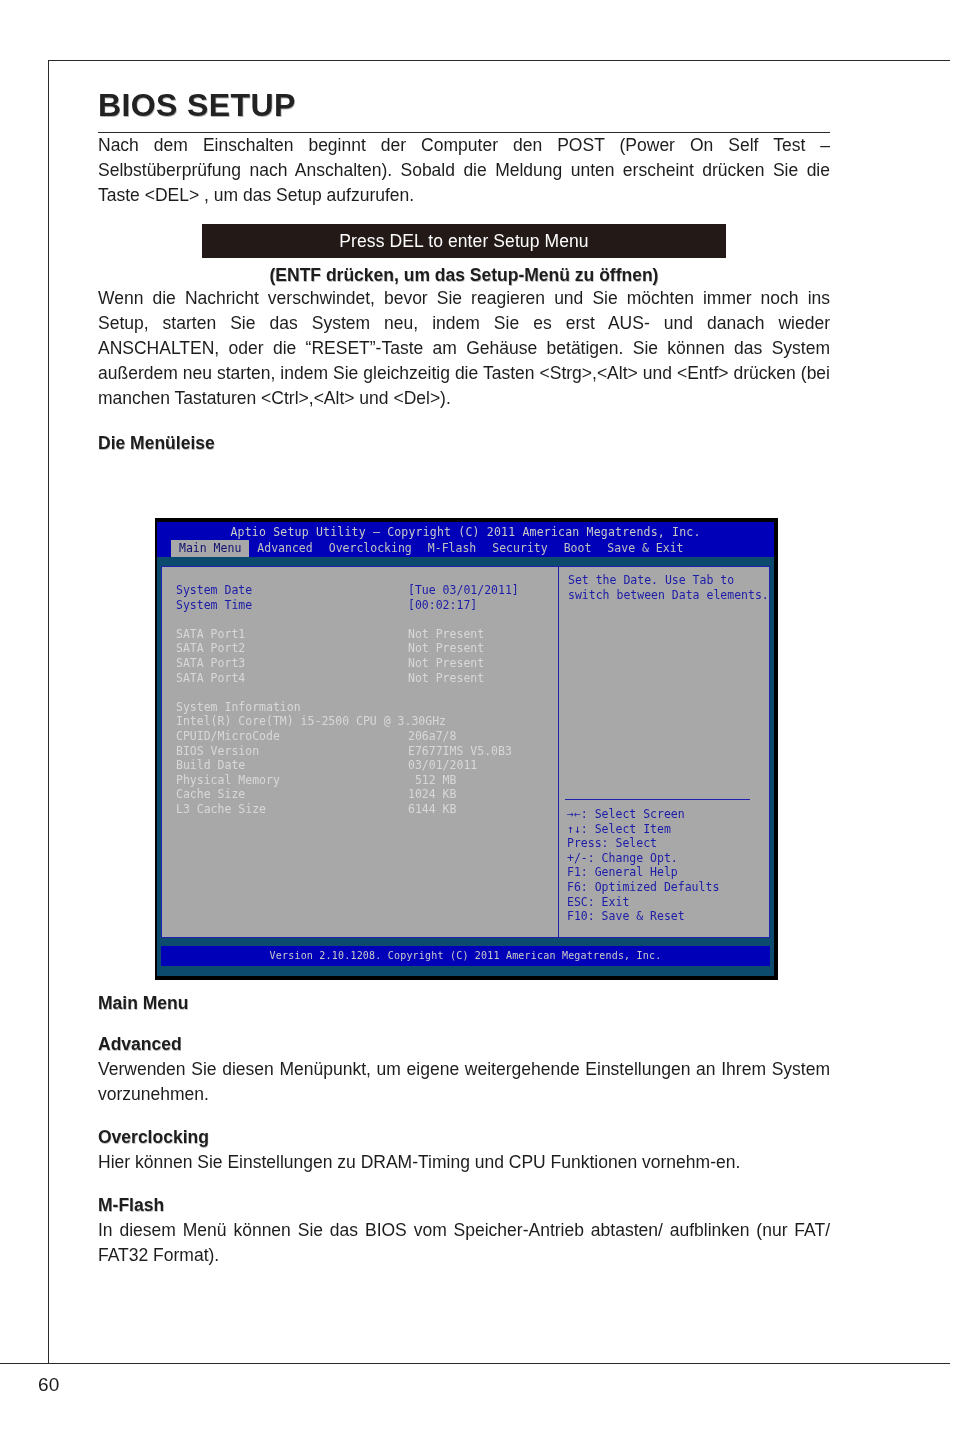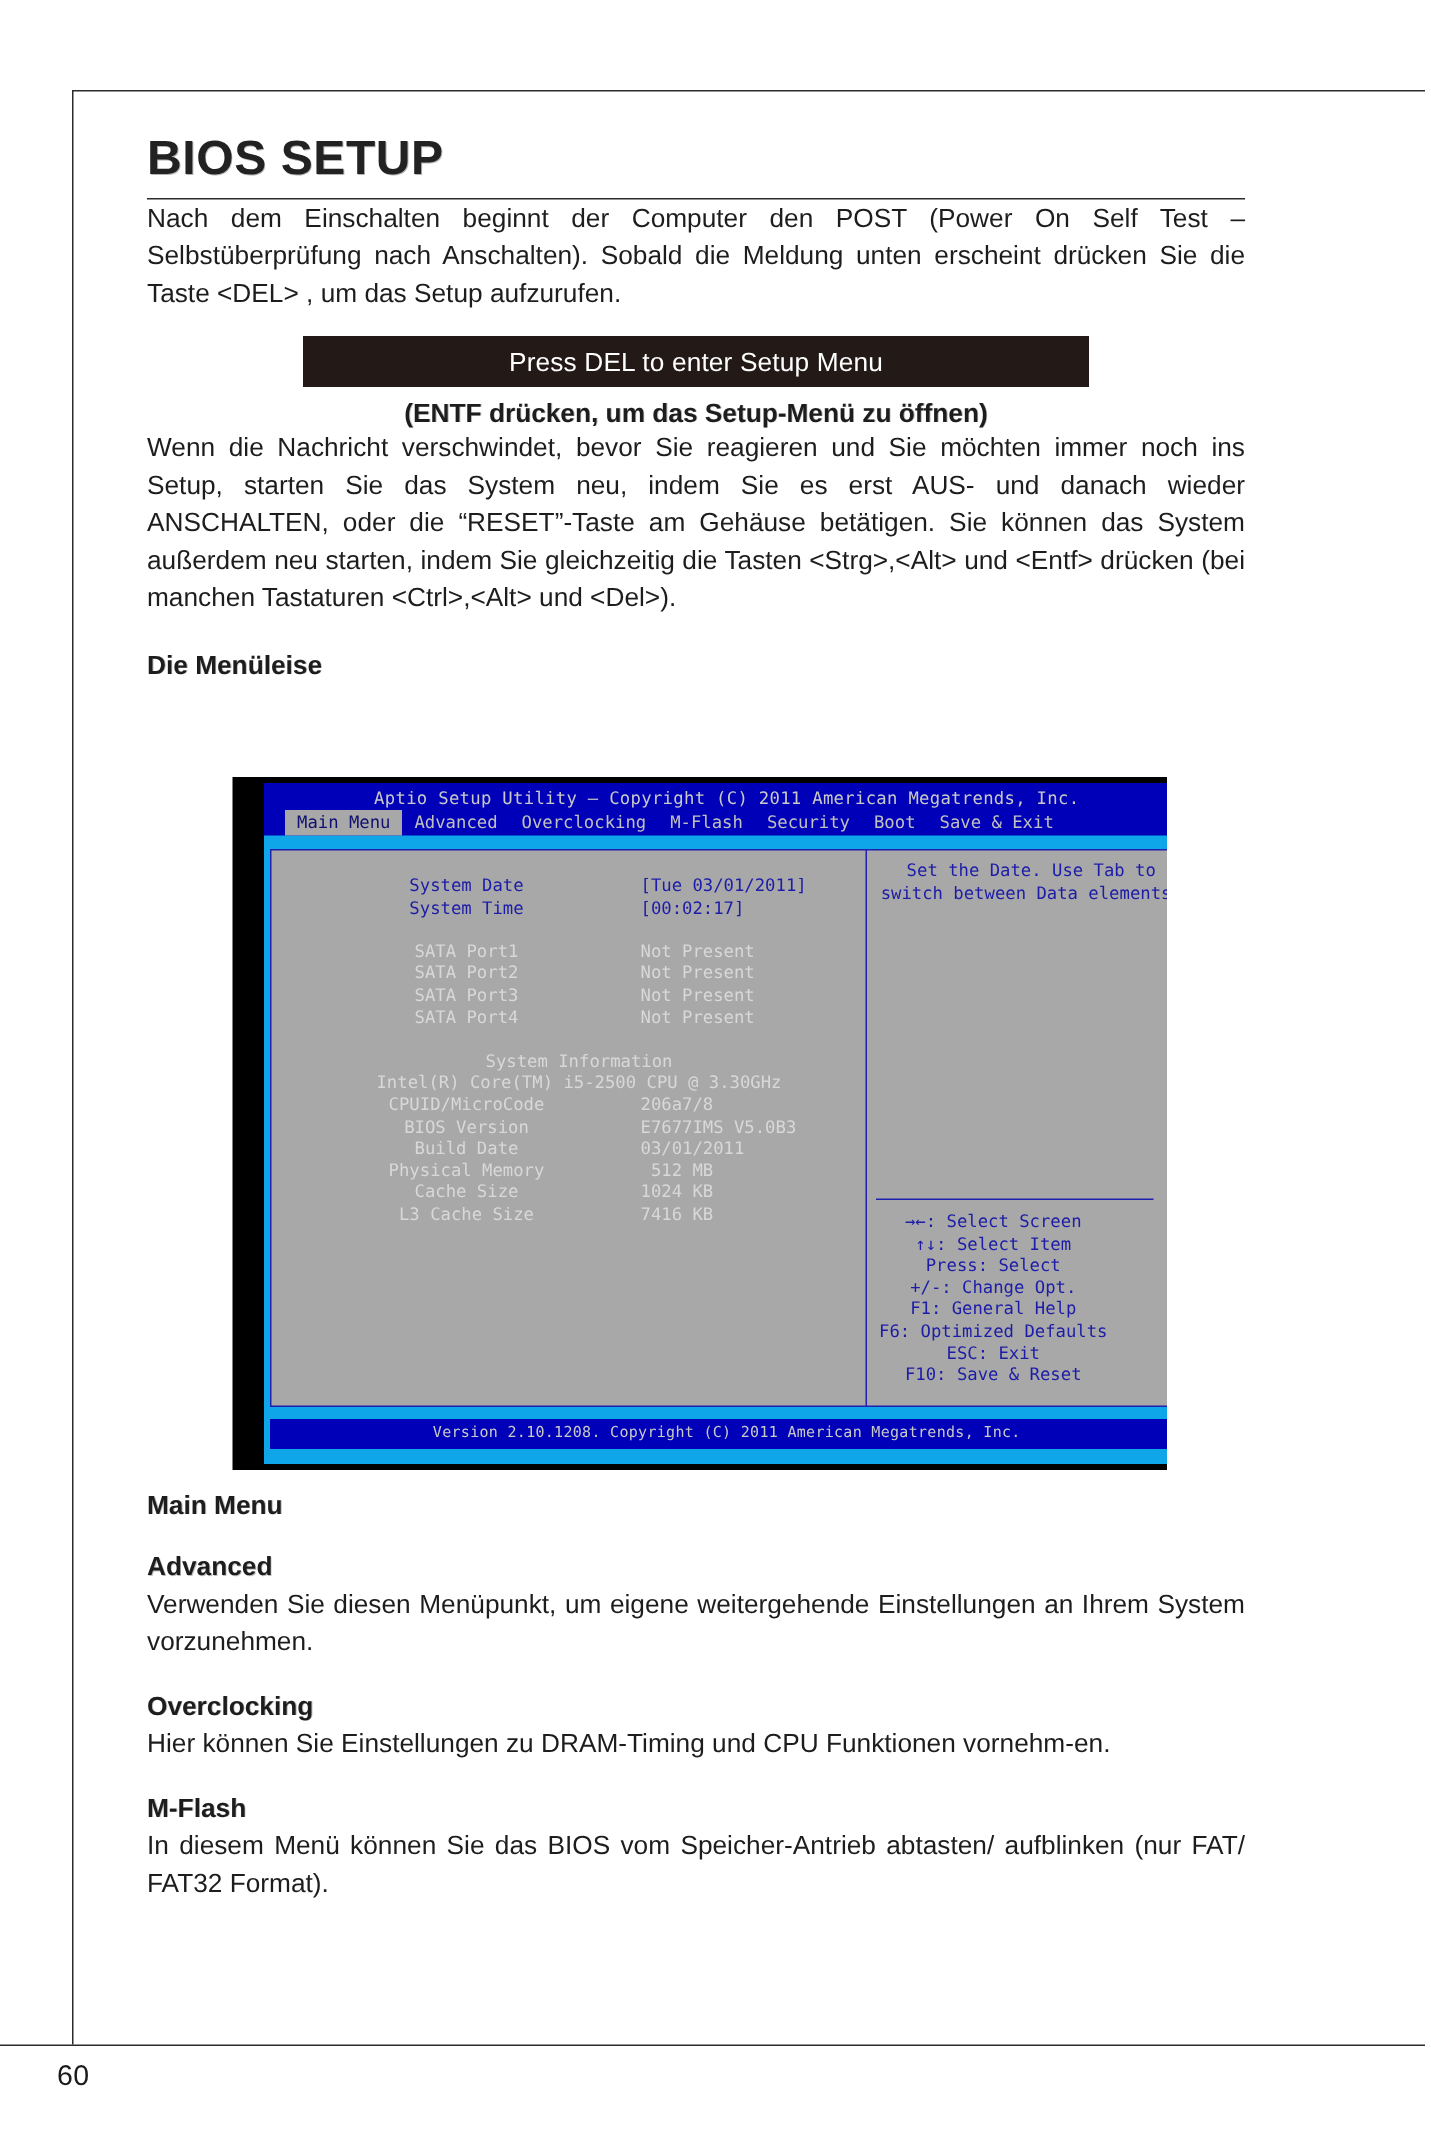--- a/index.html
+++ b/index.html
@@ -122,25 +122,25 @@
     left: 155px;
     top: 518px;
     width: 623px;
     height: 462px;
     background: #000000;
     font-family: "DejaVu Sans Mono", "Liberation Mono", monospace;
     overflow: hidden;
   }
   .bios-inner {
     position: absolute;
-    left: 21px;
+    left: 2px;
     top: 4px;
     width: 617px;
     height: 454px;
-    background: #0ea5e9;
+    background: #0c4a6e;
   }
   .bios-titlebar {
     height: 16px;
     line-height: 16px;
     text-align: center;
     color: #c9c9c9;
     font-size: 11.5px;
     letter-spacing: .2px;
     background: #0000b8;
     padding-top: 2px;
@@ -166,21 +166,20 @@
   }
 
   .bios-body {
     position: absolute;
     left: 4px;
     top: 44px;
     width: 609px;
     height: 372px;
     background: #a8a8a8;
     display: flex;
-    text-align: center;
   }
   .bios-left-pane {
     position: relative;
     width: 398px;
     height: 100%;
     border: 1.5px solid #2020b0;
     box-sizing: border-box;
     background: #a8a8a8;
     padding: 16px 0 0 14px;
   }
@@ -345,21 +344,21 @@
         <div class="bios-row">
           <span class="label">Physical Memory</span>
           <span class="value"> 512 MB</span>
         </div>
         <div class="bios-row">
           <span class="label">Cache Size</span>
           <span class="value">1024 KB</span>
         </div>
         <div class="bios-row">
           <span class="label">L3 Cache Size</span>
-          <span class="value">7416 KB</span>
+          <span class="value">6144 KB</span>
         </div>
 
       </div>
 
       <div class="bios-right-pane">
         <div class="help-text">Set the Date. Use Tab to</div>
         <div class="help-text">switch between Data elements.</div>
 
         <div class="legend-sep"></div>
 

